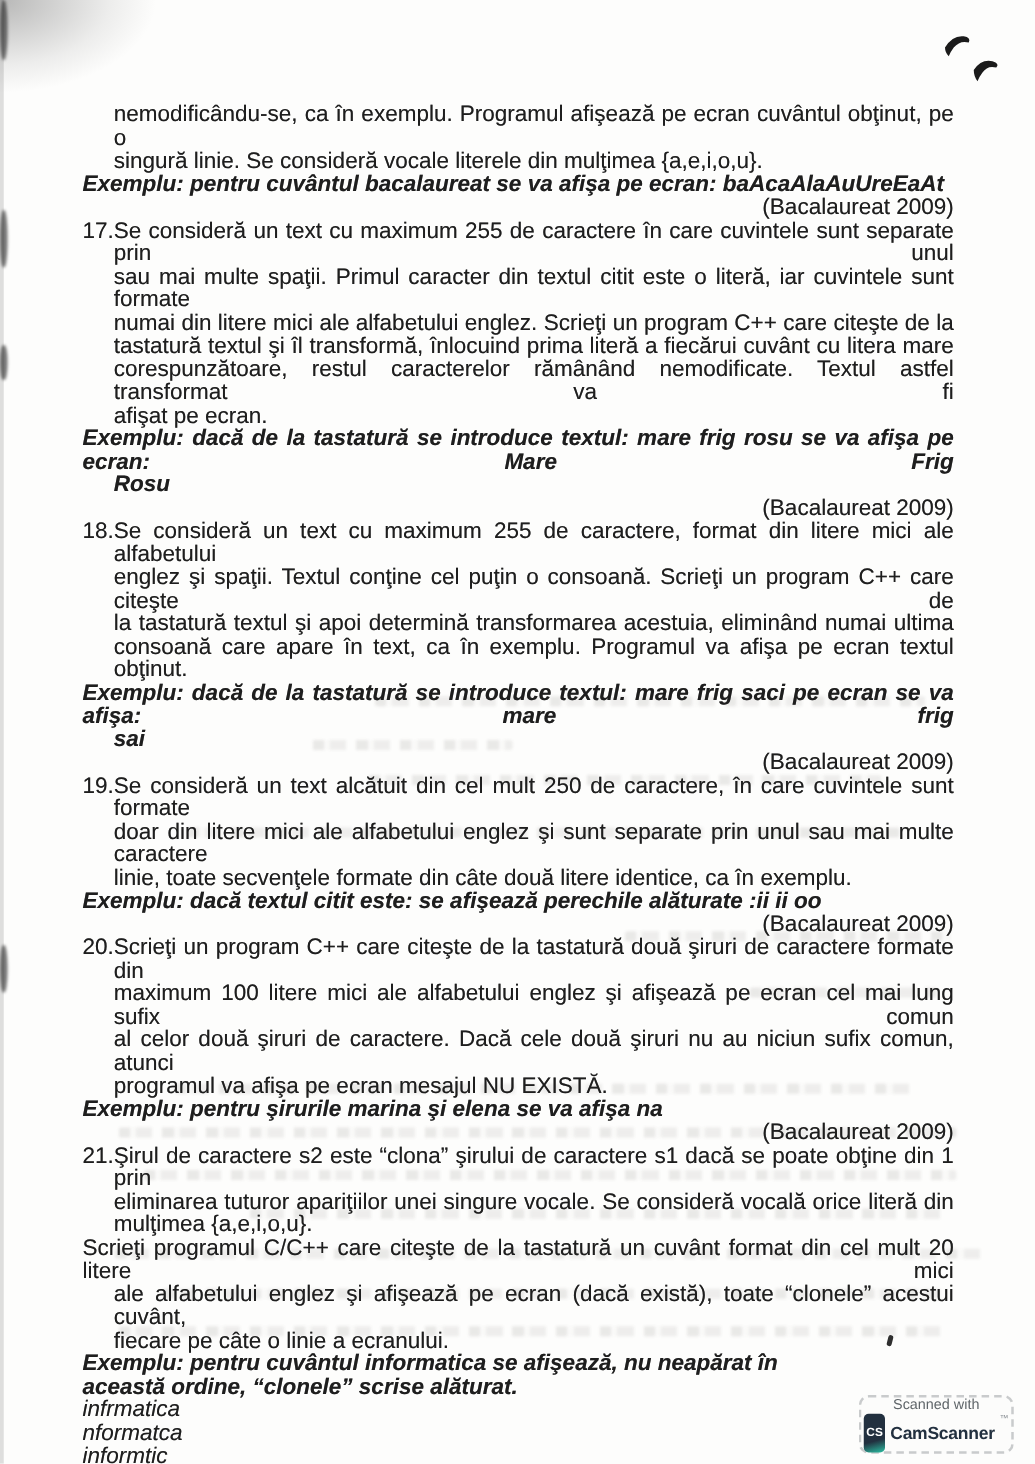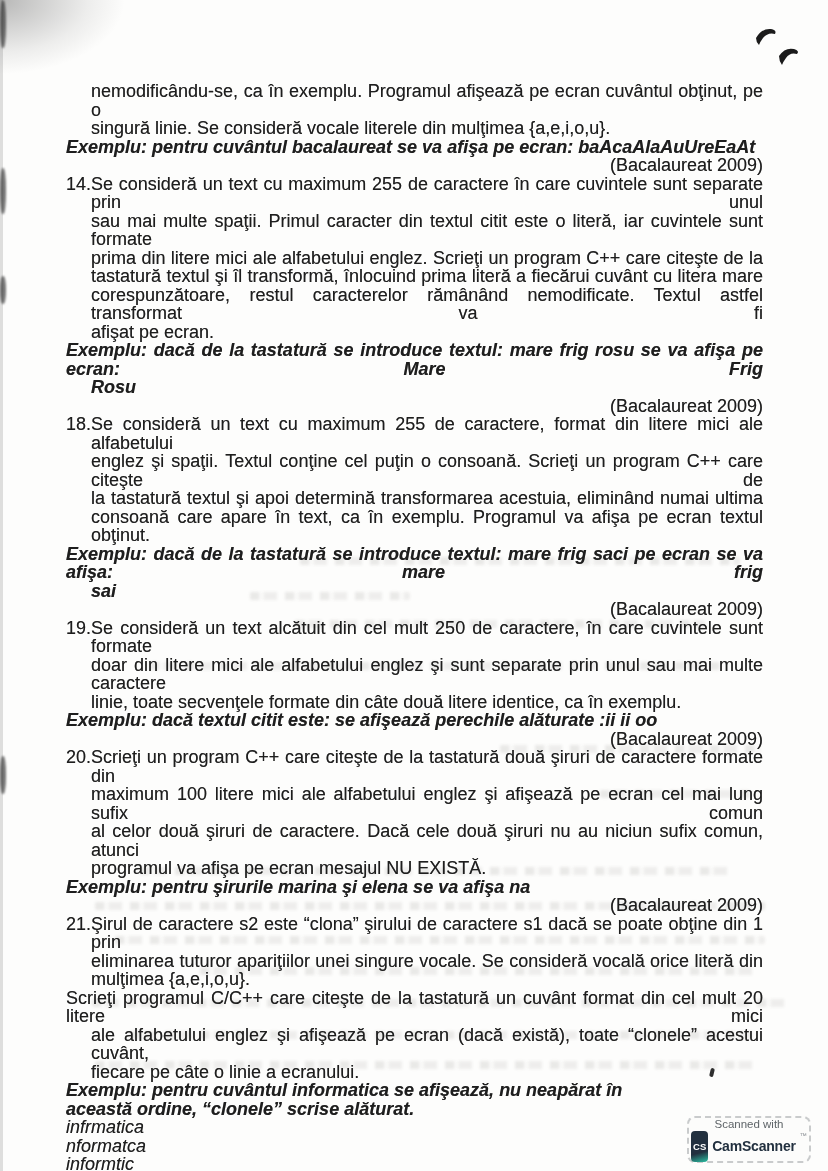--- a/index.html
+++ b/index.html
@@ -94,25 +94,25 @@
         <div class="line">nemodificându-se, ca în exemplu. Programul afişează pe ecran cuvântul obţinut, pe o</div>
         <div class="line last">singură linie. Se consideră vocale literele din mulţimea {a,e,i,o,u}.</div>
       </div>
     <div class="example outdent">
         <div class="line last">Exemplu: pentru cuvântul bacalaureat se va afişa pe ecran: baAcaAlaAuUreEaAt</div>
       </div>
     <div class="attr outdent">(Bacalaureat 2009)</div>
   </div>
 
   <div class="item">
-    <span class="num">14.</span>
+    <span class="num">17.</span>
     <div class="body">
         <div class="line">Se consideră un text cu maximum 255 de caractere în care cuvintele sunt separate prin unul</div>
         <div class="line">sau mai multe spaţii. Primul caracter din textul citit este o literă, iar cuvintele sunt formate</div>
-        <div class="line">prima din litere mici ale alfabetului englez. Scrieţi un program C++ care citeşte de la</div>
+        <div class="line">numai din litere mici ale alfabetului englez. Scrieţi un program C++ care citeşte de la</div>
         <div class="line">tastatură textul şi îl transformă, înlocuind prima literă a fiecărui cuvânt cu litera mare</div>
         <div class="line">corespunzătoare, restul caracterelor rămânând nemodificate. Textul astfel transformat va fi</div>
         <div class="line last">afişat pe ecran.</div>
       </div>
     <div class="example outdent">
         <div class="line">Exemplu: dacă de la tastatură se introduce textul: mare frig rosu se va afişa pe ecran: Mare Frig</div>
         <div class="line last">Rosu</div>
       </div>
     <div class="attr outdent">(Bacalaureat 2009)</div>
   </div>

